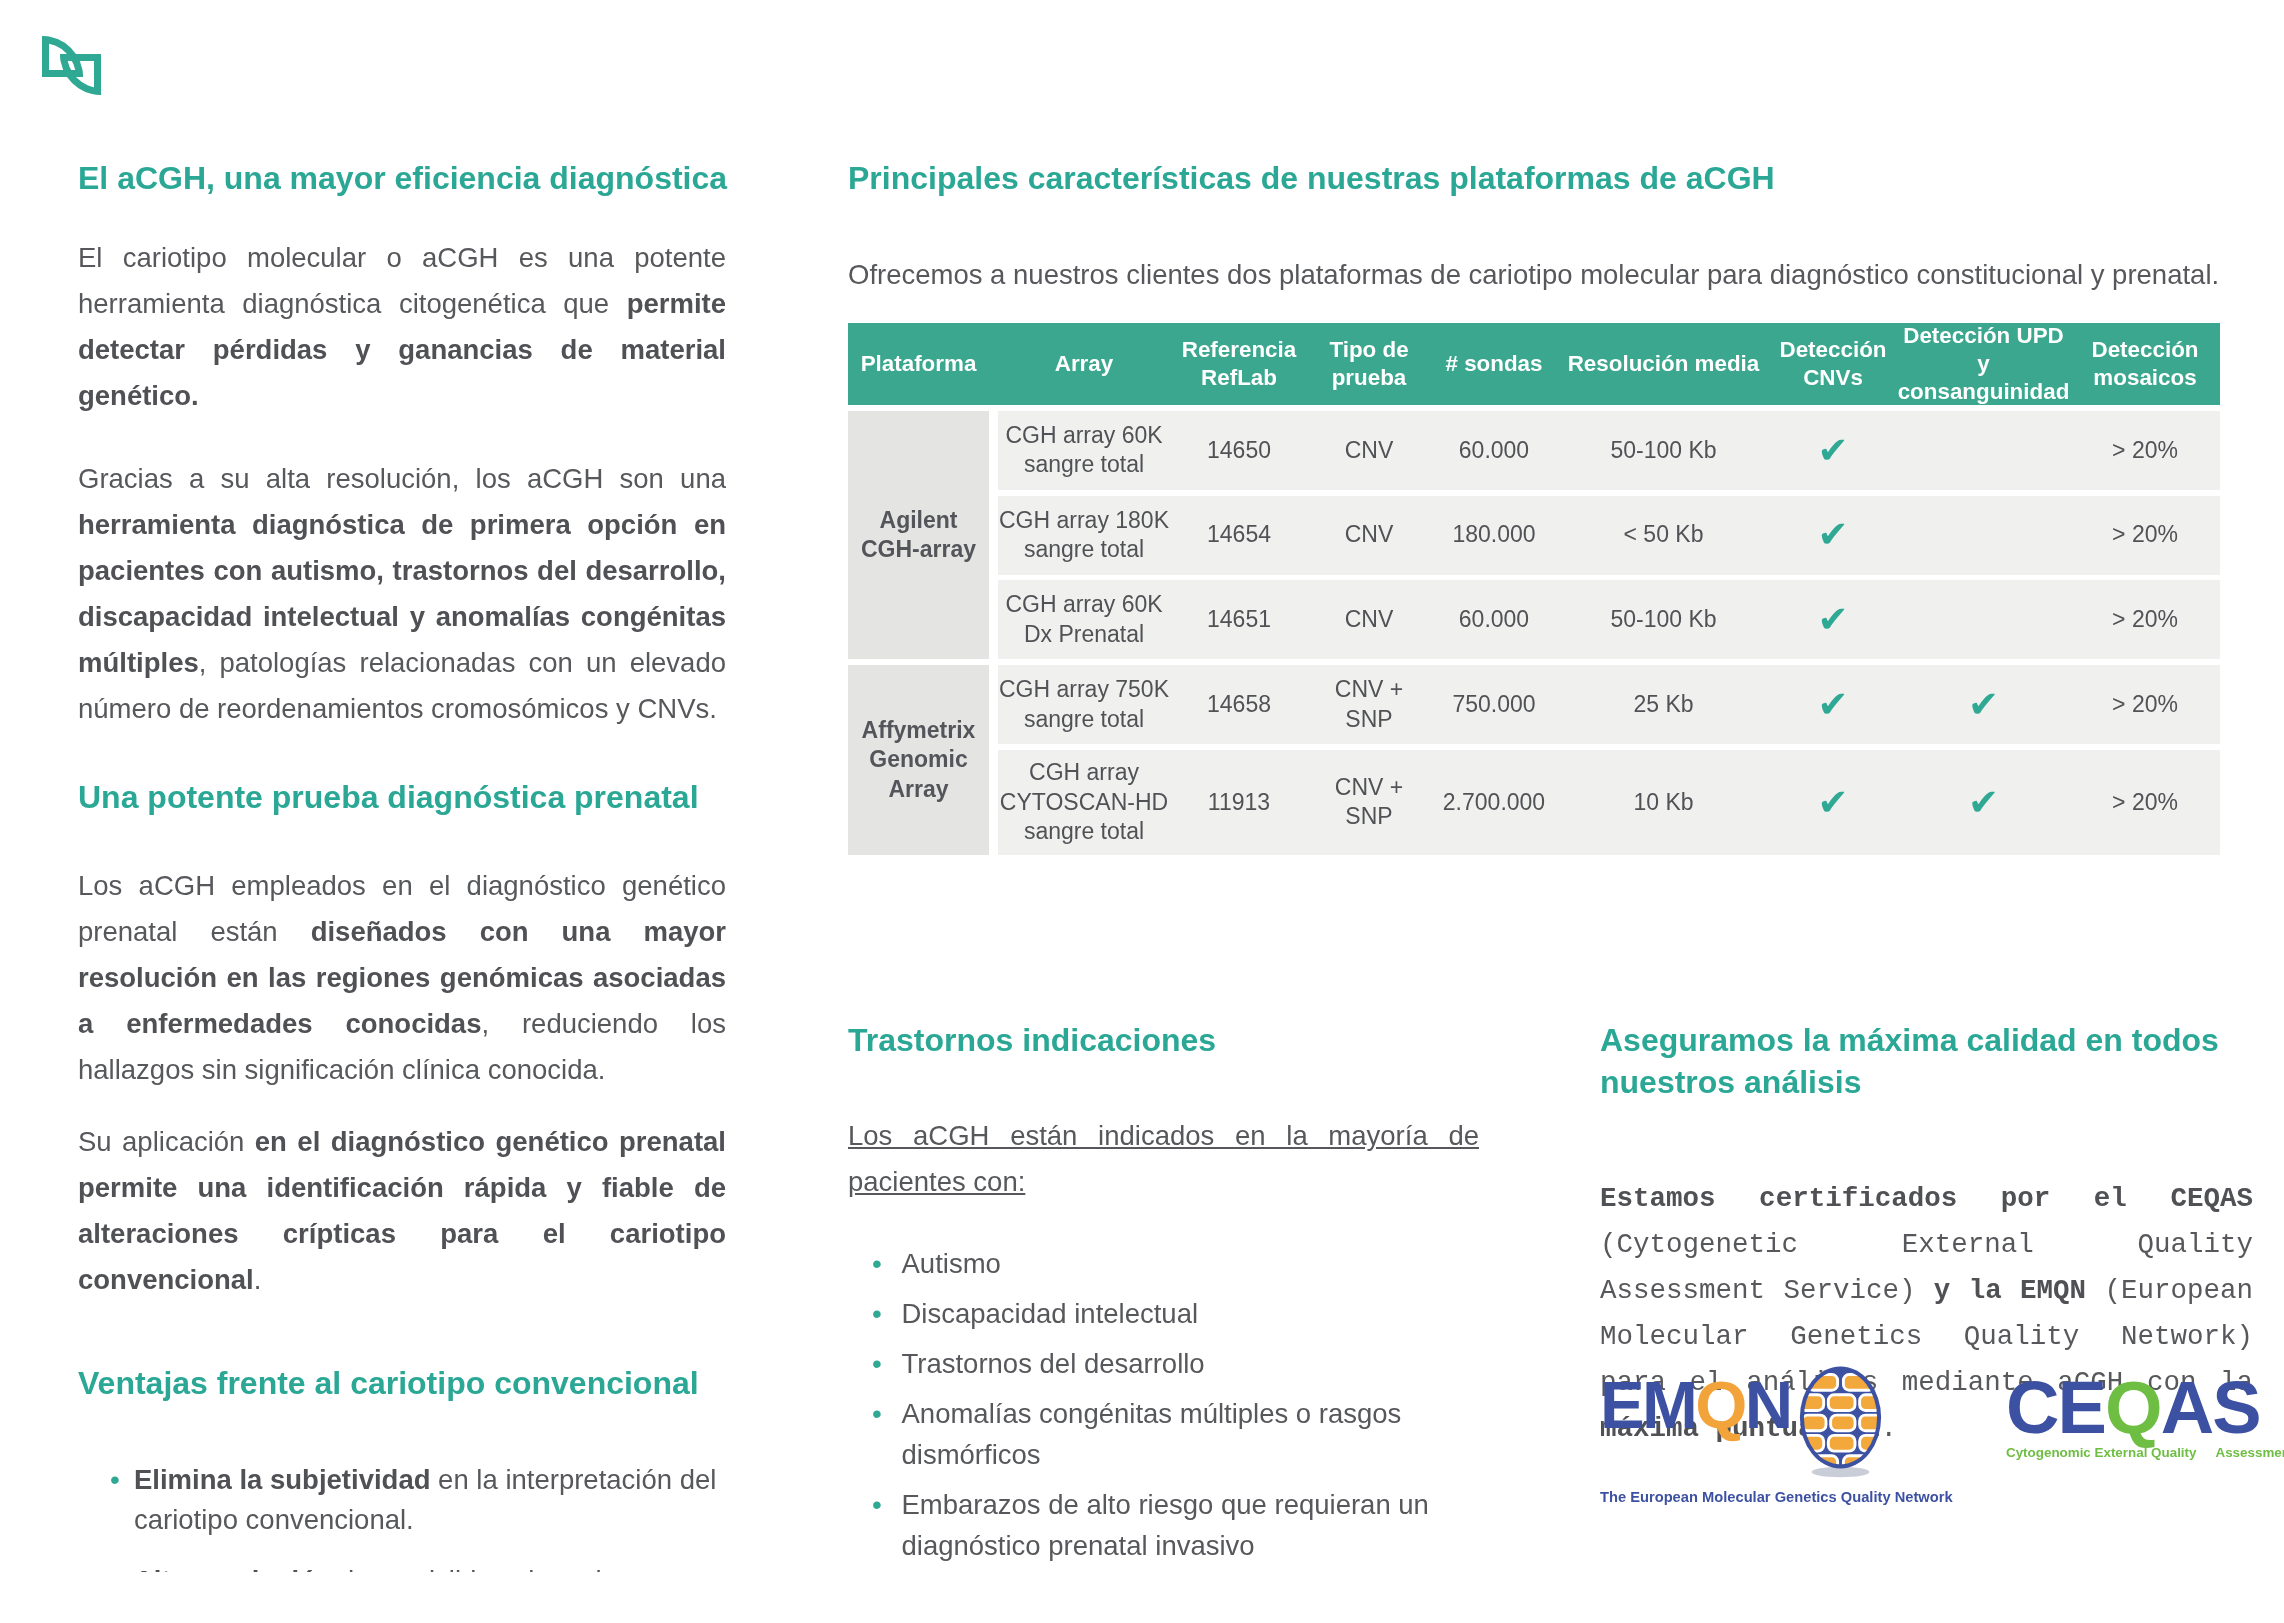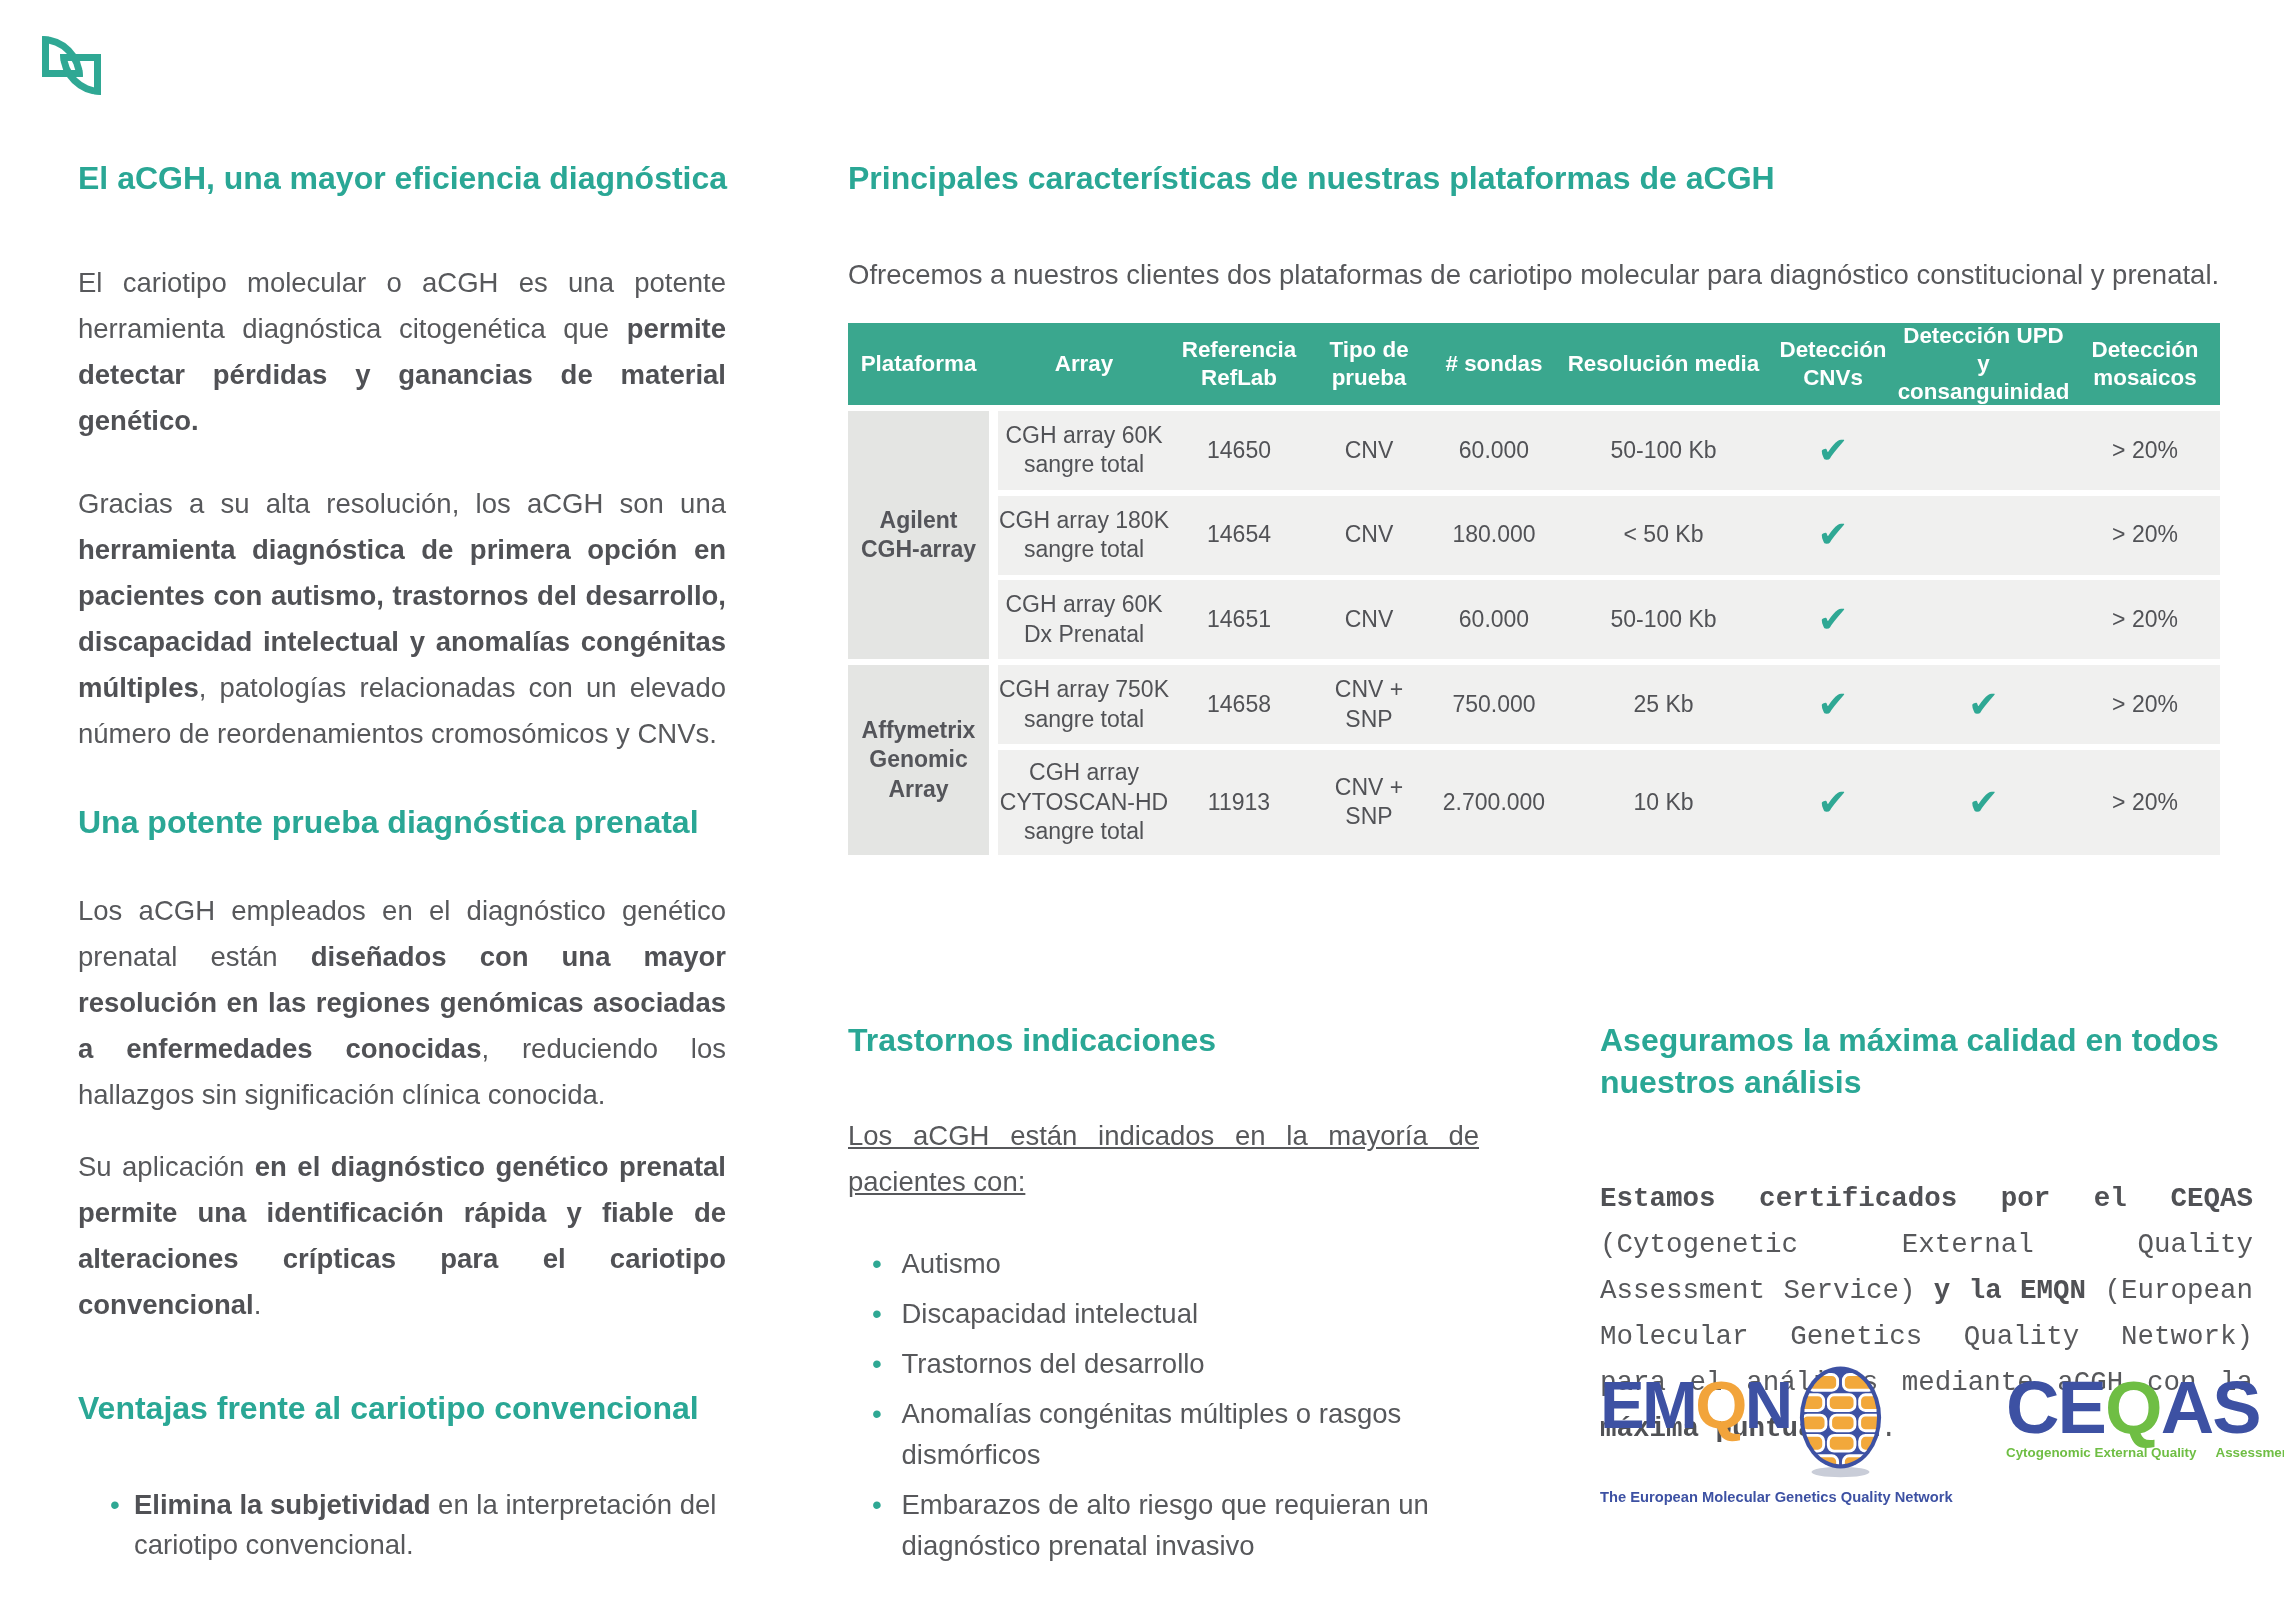--- a/index.html
+++ b/index.html
@@ -12,21 +12,21 @@
   .leaf{position:absolute; width:41px; height:41px; border:7px solid #2FA894; box-sizing:border-box;}
   .leaf-a{left:0; top:0; border-radius:0 100% 0 0;}
   .leaf-b{left:18px; top:18px; border-radius:0 0 0 100%;}
   
   .h{color:#2AA795; font-weight:700; font-size:32px; line-height:42px; white-space:nowrap;}
   .h.wrap{white-space:normal;}
   .para{font-size:27.5px; line-height:46px; text-align:justify; color:#57585B;}
   .para .b, .b{font-weight:700; color:#505155;}
   
   .col-left{position:absolute; left:78px; top:157px; width:648px;}
-  .col-left .p1{margin-top:61px;}
+  .col-left .p1{margin-top:36px;}
   .col-left .p2{margin-top:37px;}
   .col-left .h2{margin-top:44px;}
   .col-left .p3{margin-top:45px;}
   .col-left .p4{margin-top:25.6px;}
   .col-left .h3{margin-top:59px;}
   ul.blist{list-style:none; margin:56px 0 0 0; padding:0 0 0 32px;}
   ul.blist li{display:flex; font-size:27.5px; line-height:40px; margin-bottom:21px;}
   ul.blist .dot{color:#2FA894; flex:0 0 24px; font-size:28px;}
   
   .sec-plat{position:absolute; left:848px; top:157px; width:1383px;}

